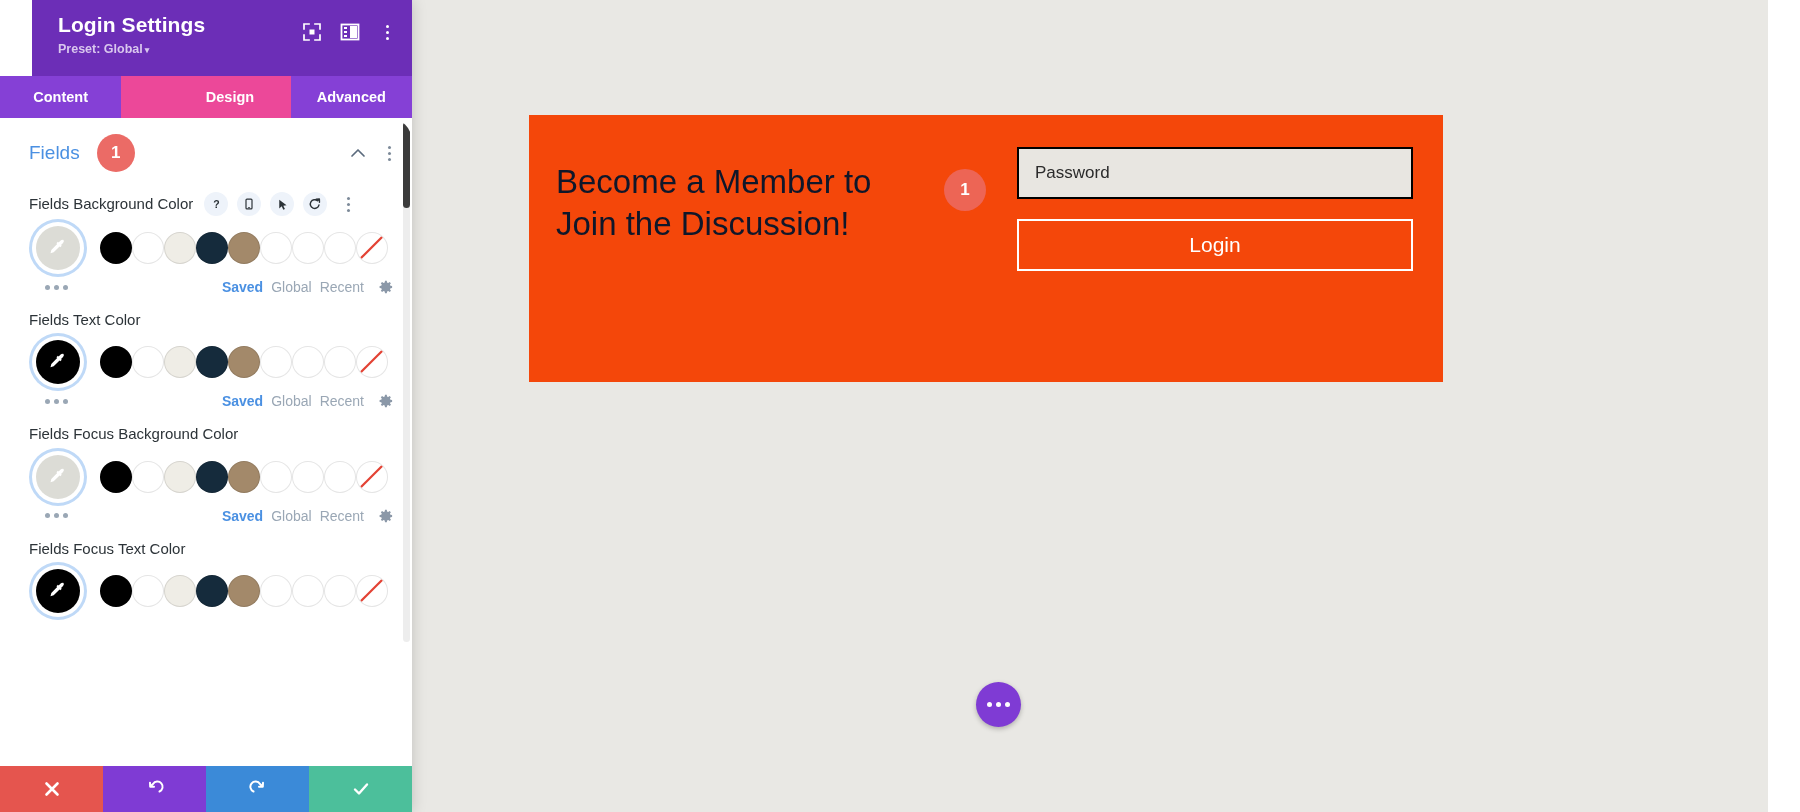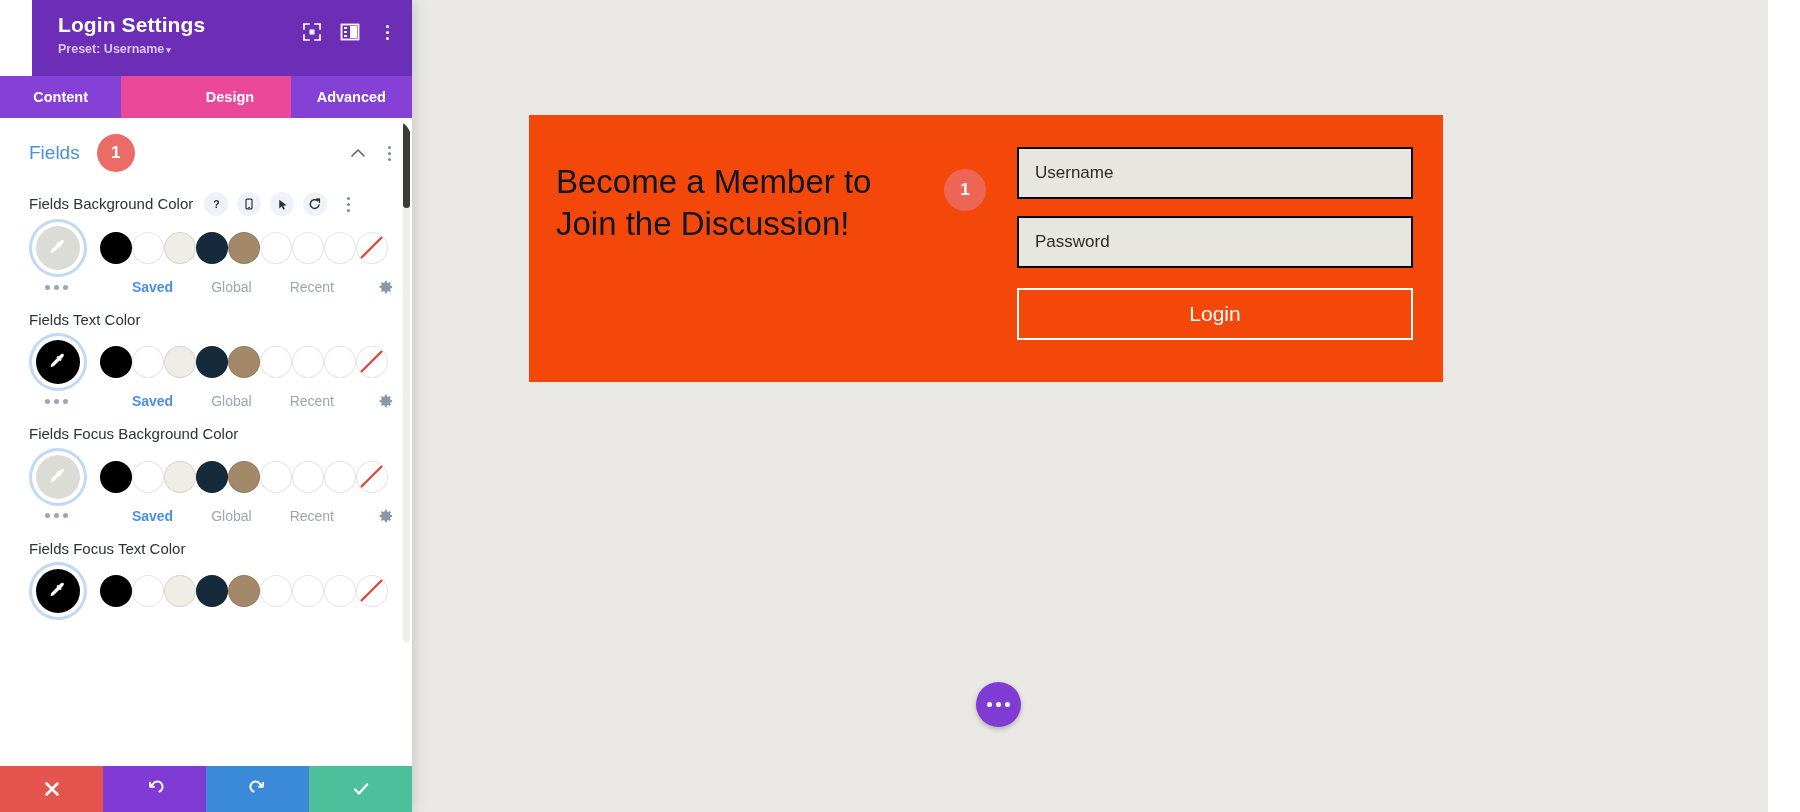--- a/index.html
+++ b/index.html
@@ -111,21 +111,21 @@
   .eyedrop { width: 22px; height: 22px; }
 
   .swatch-list { display: flex; align-items: center; gap: 0; }
   .swatch-list .sw { margin-right: 0; }
 
   .sub-row {
     display: flex; align-items: center; margin-top: 9px; padding-right: 4px;
   }
   .dots-h { display: flex; gap: 4px; margin-left: 16px; }
   .dots-h i { width: 5px; height: 5px; border-radius: 50%; background: #9aa7b5; display: block; }
-  .sub-links { margin-left: auto; display: flex; align-items: center; gap: 38px; }
+  .sub-links { margin-left: auto; display: flex; align-items: center; gap: 8px; }
   .slink { font-size: 14px; color: #9aa7b5; cursor: pointer; }
   .slink.active { color: #4A90E2; font-weight: bold; }
   .gear { width: 16px; height: 16px; cursor: pointer; margin-left: 6px; }
 
   .panel-footer {
     height: 46px; display: flex; flex: 0 0 46px;
   }
   .fbtn {
     flex: 1; display: flex; align-items: center; justify-content: center;
     cursor: pointer; color: #ffffff;
@@ -196,21 +196,21 @@
 <body>
 
 <div id="root">
 
   <div class="panel">
 
     <div class="panel-header">
       <div class="panel-title-wrap">
         <div class="panel-title">Login Settings</div>
         <div class="panel-preset">
-          <span>Preset: Username</span><span class="caret">▾</span>
+          <span>Preset: Global</span><span class="caret">▾</span>
         </div>
       </div>
       <div class="header-icons">
         <svg class="hicon" viewBox="0 0 20 20">
           <path d="M2 2h5M2 2v5M18 2h-5M18 2v5M2 18h5M2 18v-5M18 18h-5M18 18v-5" stroke="#fff" stroke-width="1.7" fill="none" stroke-linecap="square"></path>
           <rect x="7.5" y="7.5" width="5" height="5" fill="#fff"></rect>
         </svg>
         <svg class="hicon" viewBox="0 0 20 20">
           <rect x="1.5" y="2.5" width="17" height="15" fill="none" stroke="#fff" stroke-width="1.8"></rect>
           <rect x="10" y="4" width="7" height="12" fill="#fff"></rect>
@@ -468,21 +468,20 @@
     <div class="white-top"></div>
 
 
     <div class="module-wrap">
       <div class="login-module">
         <div class="lm-left">
           <div class="lm-heading">Become a Member to Join the Discussion!</div>
         </div>
         <div class="lm-badge">1</div>
         <div class="lm-right">
-          <div class="lm-input">Username</div>
           <div class="lm-input">Password</div>
           <div class="lm-login-btn">Login</div>
         </div>
       </div>
     </div>
 
     <div class="fab">
       <div class="dots-h">
           <i></i>
           <i></i>

